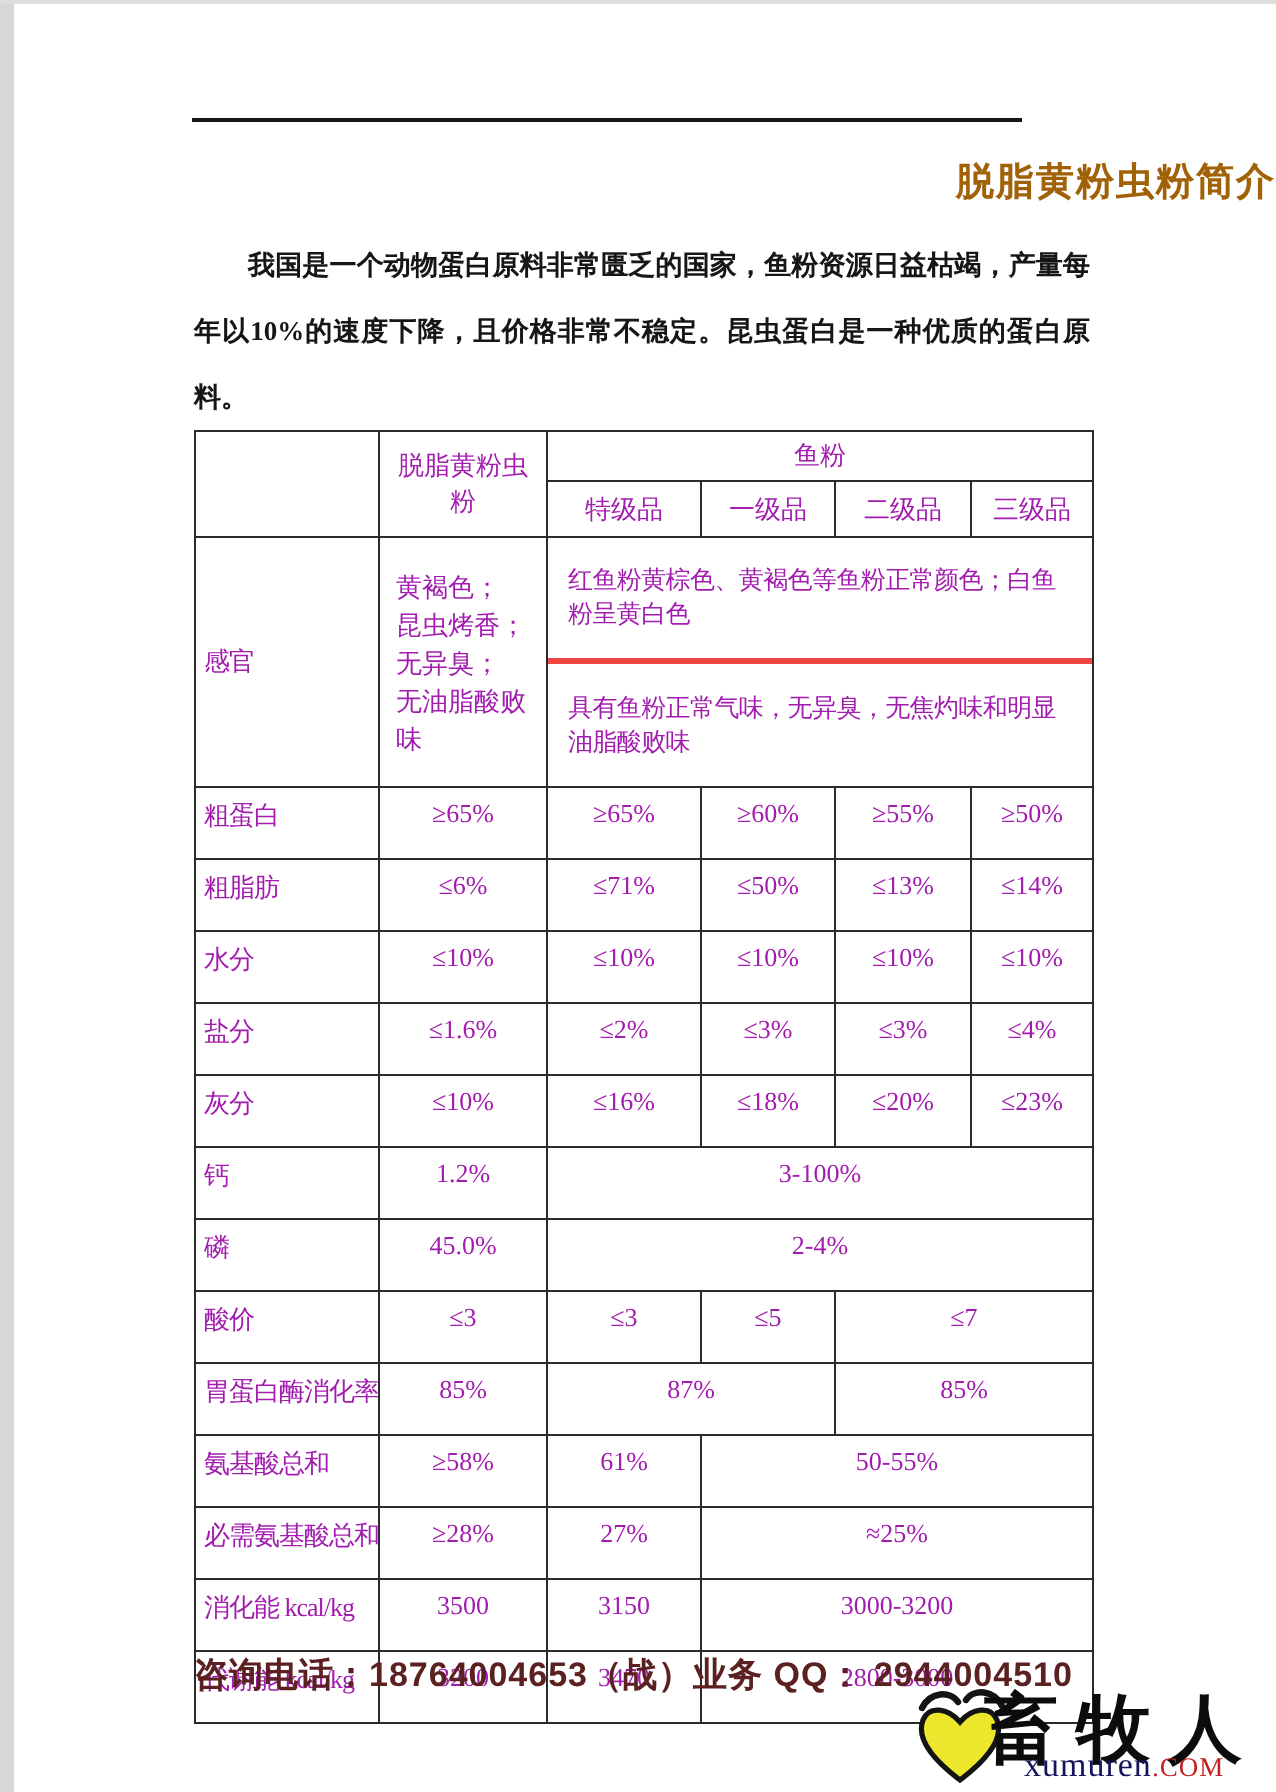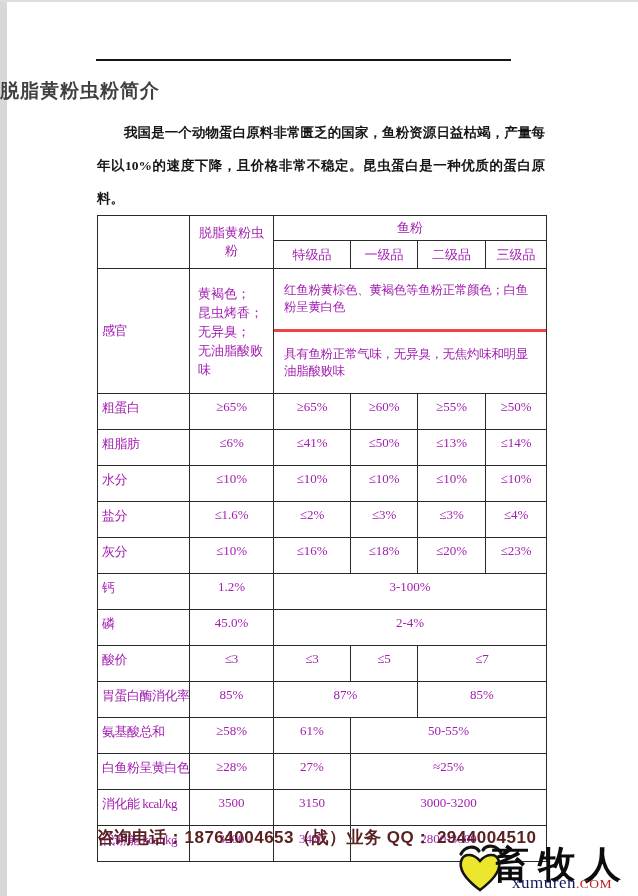--- a/index.html
+++ b/index.html
@@ -6,23 +6,23 @@
   body {
     width:638px; height:896px; position:relative; overflow:hidden;
     background:#ffffff; color:#141414;
     font-family:"Liberation Serif","DejaVu Serif",serif;
   }
   .edge-left { position:absolute; left:0; top:0; width:7px; height:896px; background:#d8d8d8; }
   .edge-top  { position:absolute; left:0; top:0; width:638px; height:2px; background:#dedede; }
   .header-rule { position:absolute; left:96px; top:59px; width:415px; height:2px; background:#161616; }
 
   .title {
-    position:absolute; left:0; top:78px; width:100%; text-align:left;
+    position:absolute; left:0; top:78px; width:100%; text-align:right;
     font-family:"Liberation Sans","DejaVu Sans",sans-serif;
-    font-weight:bold; font-size:19px; letter-spacing:1px; color:#404040;
+    font-weight:bold; font-size:19px; letter-spacing:1px; color:#a16207;
   }
 
   .body-text { position:absolute; left:97px; top:116px; width:448px; }
   .body-text p {
     margin:0; font-size:13.5px; line-height:33px; text-align:justify;
     text-indent:2em; color:#161616;font-weight:bold;
   }
 
   table.spec-table {
     position:absolute; left:97px; top:215px; width:449px;
@@ -116,21 +116,21 @@
       <td class="lbl">粗蛋白</td>
       <td class="val">≥65%</td>
       <td class="val">≥65%</td>
       <td class="val">≥60%</td>
       <td class="val">≥55%</td>
       <td class="val">≥50%</td>
     </tr>
     <tr class="r">
       <td class="lbl">粗脂肪</td>
       <td class="val">≤6%</td>
-      <td class="val">≤41%</td>
+      <td class="val">≤71%</td>
       <td class="val">≤50%</td>
       <td class="val">≤13%</td>
       <td class="val">≤14%</td>
     </tr>
     <tr class="r">
       <td class="lbl">水分</td>
       <td class="val">≤10%</td>
       <td class="val">≤10%</td>
       <td class="val">≤10%</td>
       <td class="val">≤10%</td>
@@ -175,21 +175,21 @@
       <td class="val" colspan="2">87%</td>
       <td class="val" colspan="2">85%</td>
     </tr>
     <tr class="r">
       <td class="lbl">氨基酸总和</td>
       <td class="val">≥58%</td>
       <td class="val">61%</td>
       <td class="val" colspan="3">50-55%</td>
     </tr>
     <tr class="r">
-      <td class="lbl">白鱼粉呈黄白色</td>
+      <td class="lbl">必需氨基酸总和</td>
       <td class="val">≥28%</td>
       <td class="val">27%</td>
       <td class="val" colspan="3">≈25%</td>
     </tr>
     <tr class="r">
       <td class="lbl">消化能 kcal/kg</td>
       <td class="val">3500</td>
       <td class="val">3150</td>
       <td class="val" colspan="3">3000-3200</td>
     </tr>

